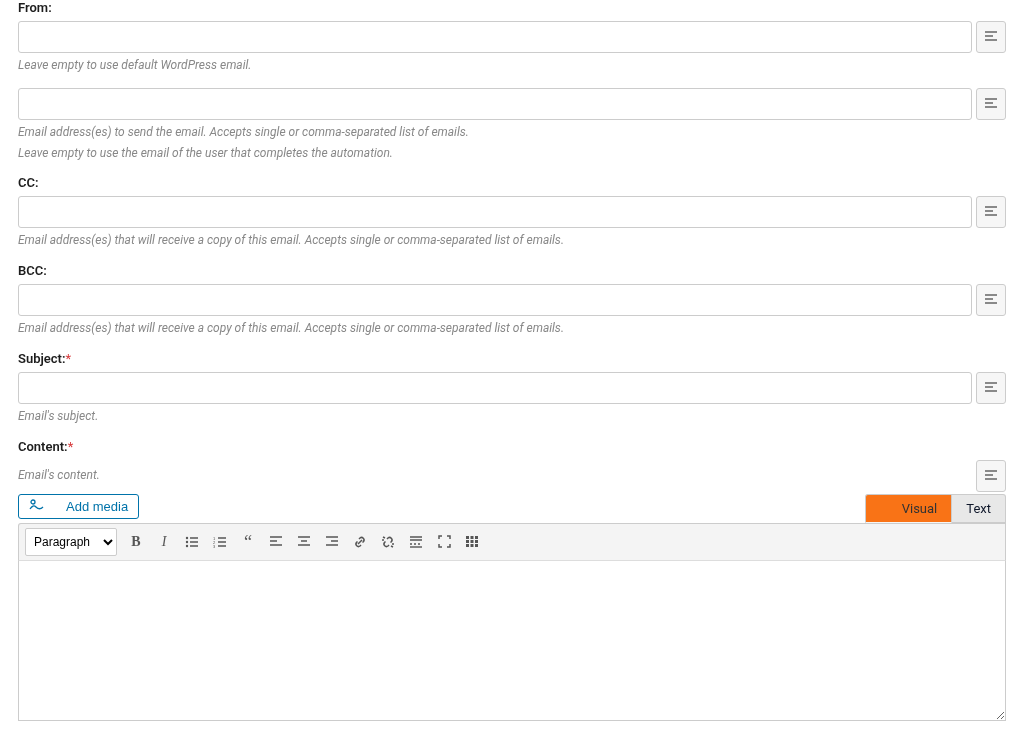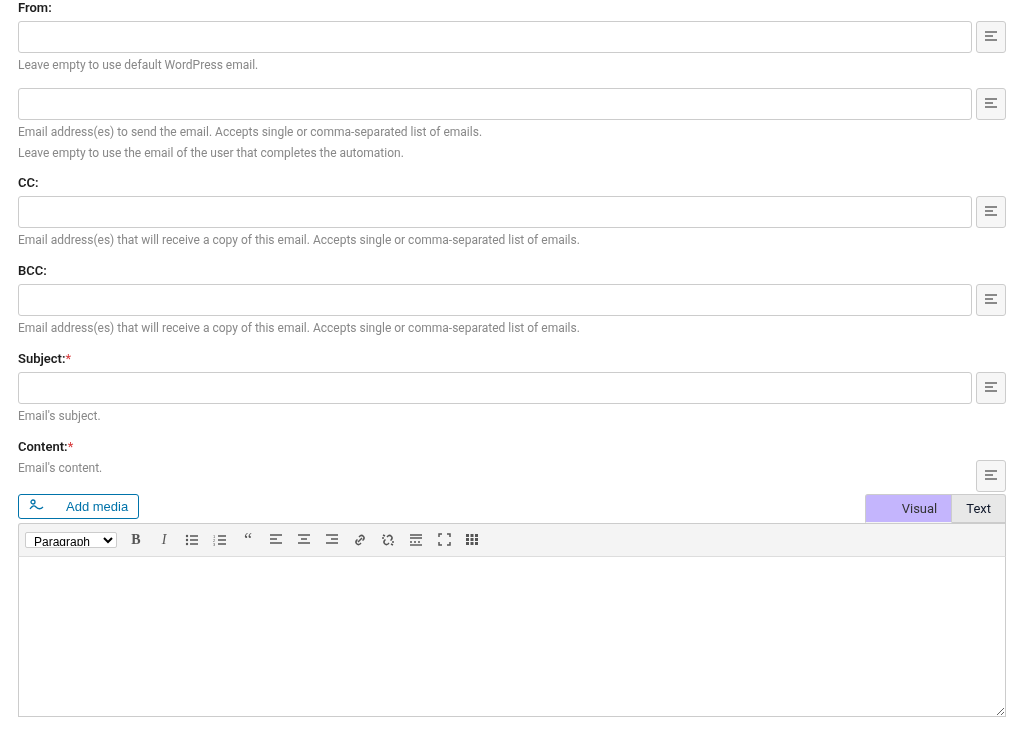--- a/index.html
+++ b/index.html
@@ -44,20 +44,21 @@
   border: 1px solid #ccc;
   background: #f6f6f6;
   border-radius: 3px;
   display: flex;
   align-items: center;
   justify-content: center;
   color: #666;
   cursor: pointer;
 }
 .help-text {
+  font-style: italic;
   font-size: 12px;
   color: #888;
   margin-top: 4px;
   line-height: 1.4;
 }
 .editor-topbar {
   display: flex;
   justify-content: space-between;
   align-items: flex-start;
   margin-top: -4px;
@@ -79,39 +80,39 @@
 }
 .tab {
   padding: 6px 14px;
   font-size: 13px;
   color: #0f172a;
   border: 1px solid #ccc;
   background: #e8e8e8;
   cursor: pointer;
 }
 .tab.active {
-  background: #c4b5fd;
+  background: #f97316;
   border-bottom-color: #f5f5f5;
   color: #333;
   padding-left: 36px;
 }
 .tab:first-child { border-top-left-radius: 3px; }
 .tab:last-child { border-top-right-radius: 3px; border-left: none; }
 .toolbar {
   display: flex;
   align-items: center;
   gap: 2px;
   padding: 4px 6px;
   background: #f4f4f4;
   border: 1px solid #ccc;
   border-top-left-radius: 3px;
   border-bottom: 1px solid #ddd;
 }
 .format-select {
-  height: 16px;
+  height: 28px;
   width: 92px;
   font-size: 12px;
   padding: 1px 4px;
   border: 1px solid #ccc;
   border-radius: 2px;
   background: #fff;
   margin-right: 4px;
 }
 .tbtn {
   width: 26px;
@@ -135,20 +136,21 @@
   resize: vertical;
   overflow: auto;
   width: 100%;
   font-family: inherit;
   font-size: 13px;
 }
 svg { display: block; }
 .content-help-row {
   display: flex;
   justify-content: space-between;
+  align-items: center;
   margin-top: 2px;
   margin-bottom: 6px;
 }
 .editor-wrap {
   margin-top: 0;
 }
 </style>
 </head>
 <body>
 

